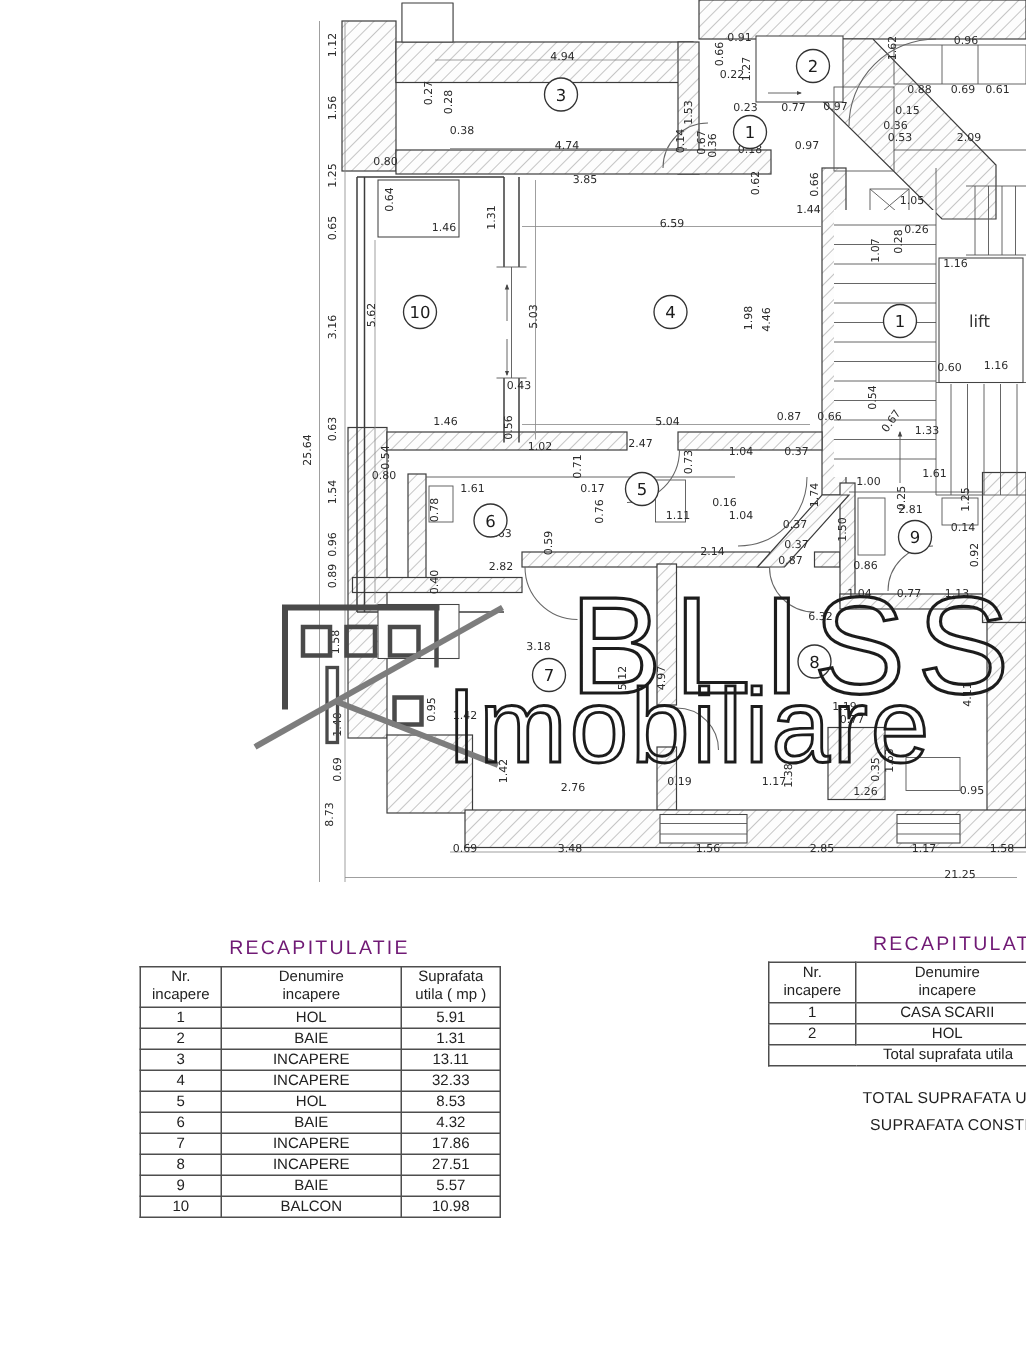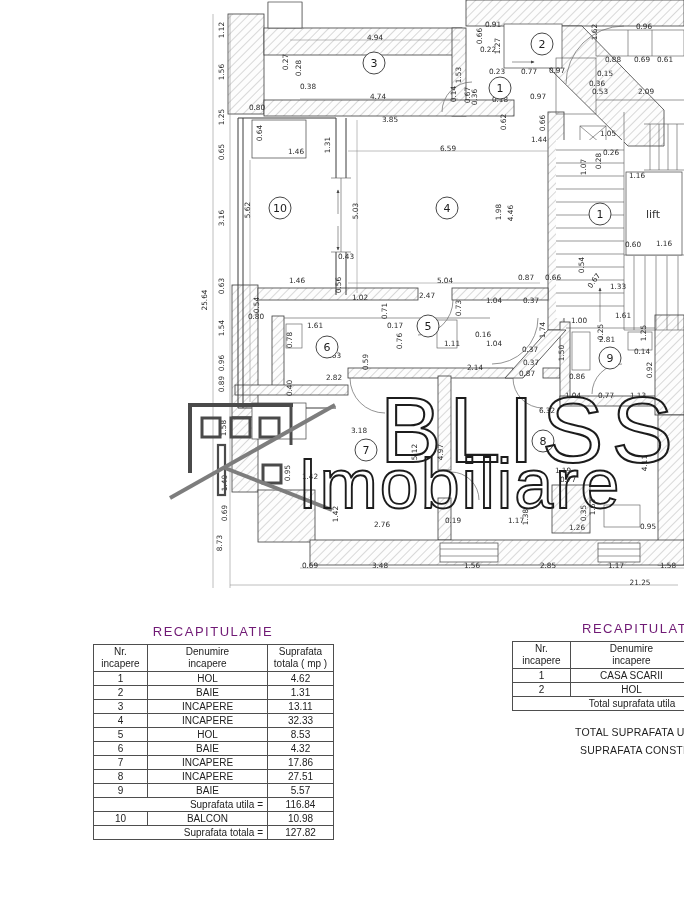--- a/index.html
+++ b/index.html
@@ -399,28 +399,28 @@
           <col style="width:120px">
           <col style="width:66px">
         </colgroup>
       <thead>
           <tr id="lt-head">
             <th>Nr.
 incapere</th>
             <th>Denumire
 incapere</th>
             <th>Suprafata
-totala ( mp )</th>
+utila ( mp )</th>
           </tr>
         </thead>
       <tbody id="lt-body">
           <tr>
             <td class="c">1</td>
             <td class="l">HOL</td>
-            <td class="c">4.62</td>
+            <td class="c">5.91</td>
           </tr>
           <tr>
             <td class="c">2</td>
             <td class="l">BAIE</td>
             <td class="c">1.31</td>
           </tr>
           <tr>
             <td class="c">3</td>
             <td class="l">INCAPERE</td>
             <td class="c">13.11</td>
@@ -449,31 +449,23 @@
             <td class="c">8</td>
             <td class="l">INCAPERE</td>
             <td class="c">27.51</td>
           </tr>
           <tr>
             <td class="c">9</td>
             <td class="l">BAIE</td>
             <td class="c">5.57</td>
           </tr>
           <tr>
-            <td class="r" colspan="2">Suprafata utila =</td>
-            <td class="c">116.84</td>
-          </tr>
-          <tr>
             <td class="c">10</td>
             <td class="l">BALCON</td>
             <td class="c">10.98</td>
-          </tr>
-          <tr>
-            <td class="r" colspan="2">Suprafata totala =</td>
-            <td class="c">127.82</td>
           </tr>
         </tbody>
     </table>
   </div>
 
   <div class="tbl-wrap" style="left:512px;top:621px;width:240px;">
     <div class="tbl-title" style="text-align:left;padding-left:70px;">RECAPITULATIE</div>
     <table class="rtab" style="width:240px;">
       <colgroup>
           <col style="width:58px">

